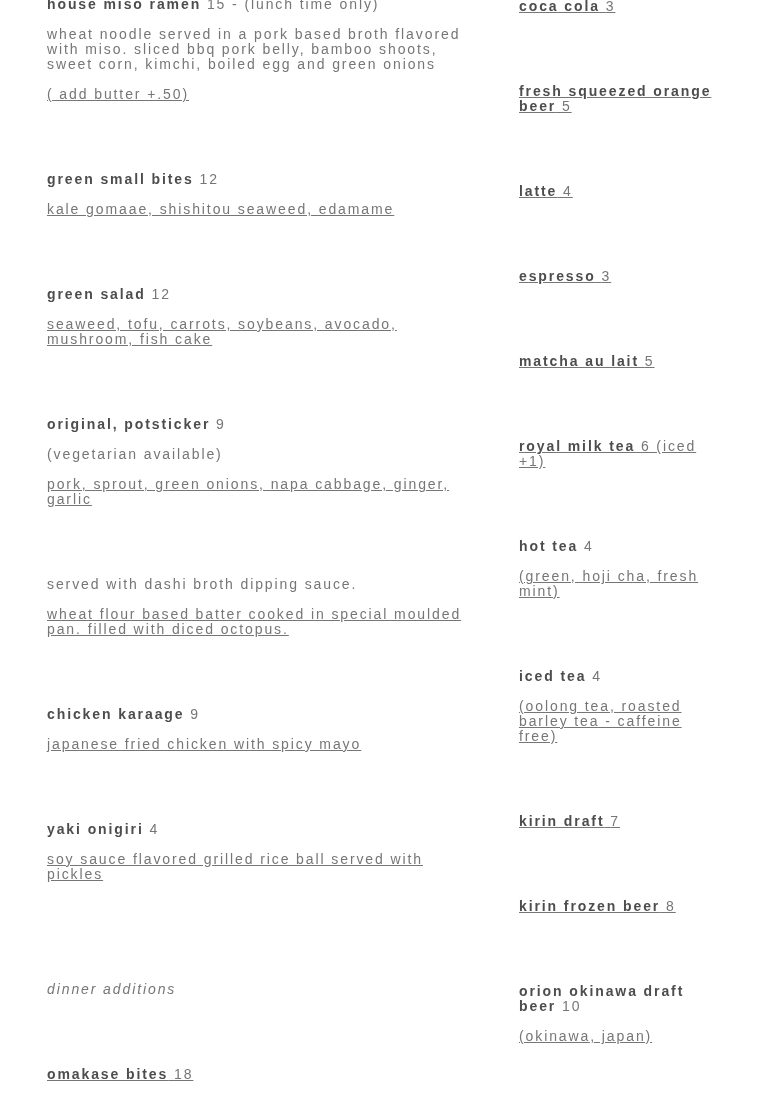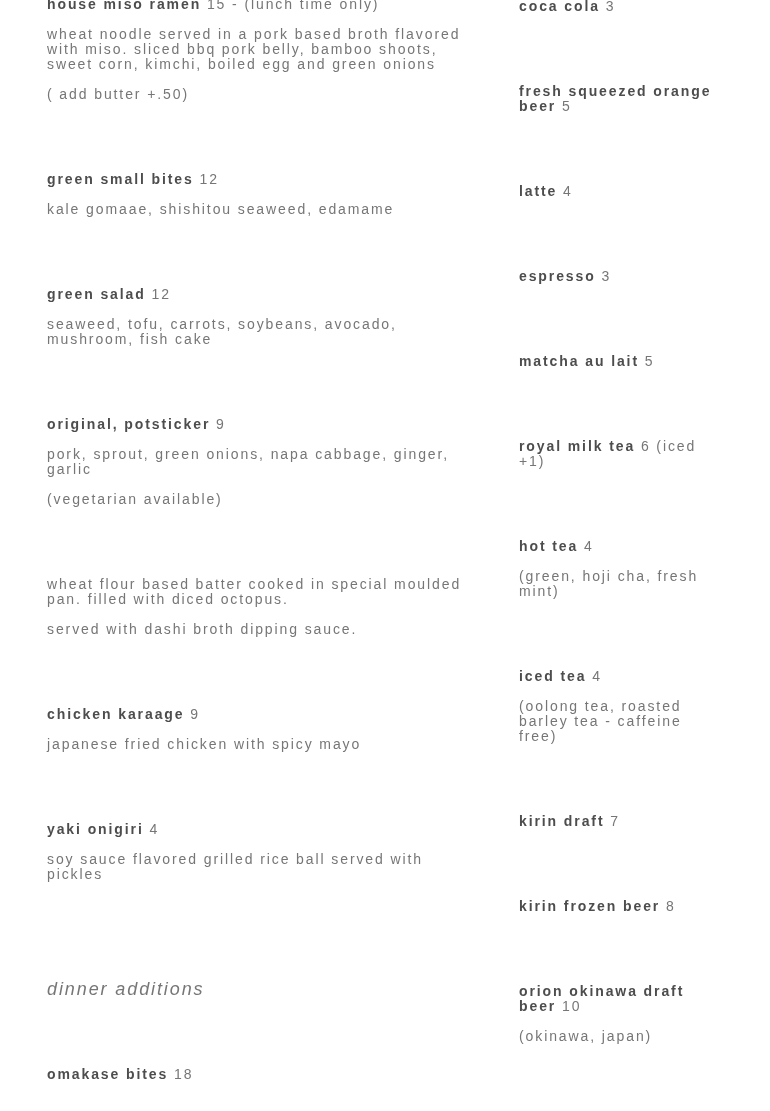--- a/index.html
+++ b/index.html
@@ -33,29 +33,30 @@
   .menu-item p {
     margin: 0 0 15px 0;
     font-size: 14px;
     line-height: 15px;
     letter-spacing: 1.9px;
     color: #767676;
     word-spacing: normal;
   }
   .menu-item p:last-child {
     margin-bottom: 0;
+    text-decoration: underline;
   }
   .item-title strong {
     font-weight: bold;
     color: #4d4d4d;
   }
   .section-heading {
     padding-top: 30px;
     margin: 0 0 70px 0;
-    font-size: 18px;
+    font-size: 14px;
     line-height: 15px;
     letter-spacing: 1.9px;
     font-style: italic;
     color: #767676;
   }
 </style>
 </head>
 <body>
 
 <div class="menu-col menu-col-left">
@@ -71,27 +72,27 @@
     <p class="item-desc">kale gomaae, shishitou seaweed, edamame</p>
   </div>
 
   <div class="menu-item">
     <p class="item-title"><strong>green salad</strong> <span>12</span></p>
     <p class="item-desc">seaweed, tofu, carrots, soybeans, avocado, mushroom, fish cake</p>
   </div>
 
   <div class="menu-item">
     <p class="item-title"><strong>original, potsticker</strong> <span>9</span></p>
+    <p class="item-desc">(vegetarian available)</p>
     <p class="item-desc">pork, sprout, green onions, napa cabbage, ginger, garlic</p>
-    <p class="item-desc">(vegetarian available)</p>
   </div>
 
   <div class="menu-item">
+    <p class="item-desc">served with dashi broth dipping sauce.</p>
     <p class="item-desc">wheat flour based batter cooked in special moulded pan. filled with diced octopus.</p>
-    <p class="item-desc">served with dashi broth dipping sauce.</p>
   </div>
 
   <div class="menu-item">
     <p class="item-title"><strong>chicken karaage</strong> <span>9</span></p>
     <p class="item-desc">japanese fried chicken with spicy mayo</p>
   </div>
 
   <div class="menu-item">
     <p class="item-title"><strong>yaki onigiri</strong> <span>4</span></p>
     <p class="item-desc">soy sauce flavored grilled rice ball served with pickles</p>

